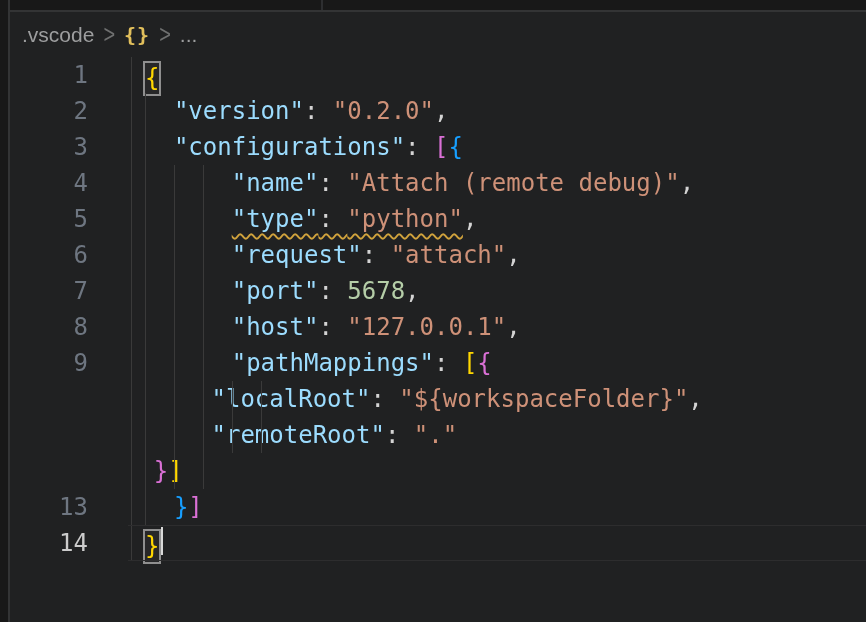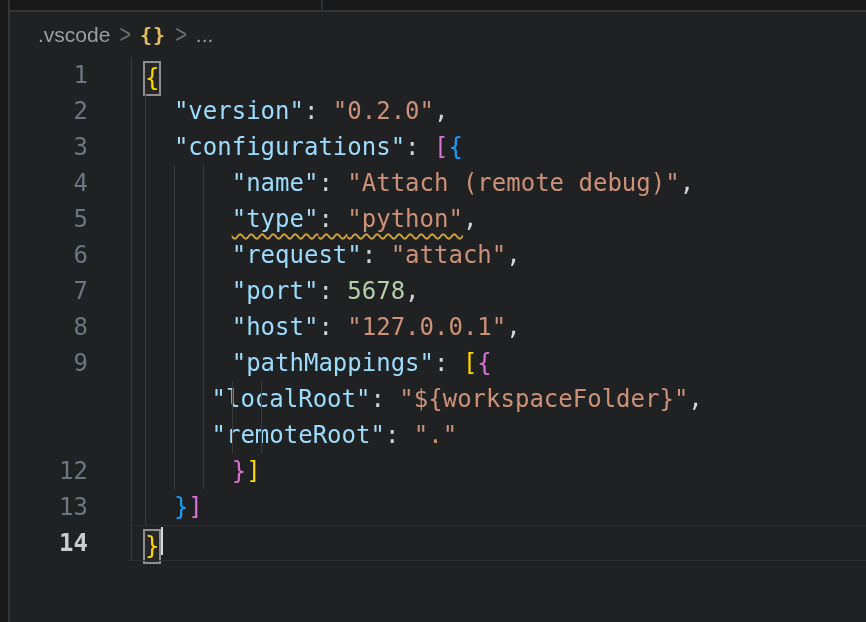--- a/index.html
+++ b/index.html
@@ -6,29 +6,29 @@
   body{
     width:866px;height:622px;overflow:hidden;position:relative;
     background:var(--bg,#202122);
     font-family:"Liberation Sans",sans-serif;
   }
   
   .top-strip{position:absolute;top:0;left:0;width:866px;height:10px;background:var(--strip,#181818);border-bottom:2px solid var(--chrome-border,#333435);}
   .tab-divider{position:absolute;top:0;left:321px;width:2px;height:10px;background:#2d2e30;}
   .left-strip{position:absolute;top:0;left:0;width:8px;height:622px;background:var(--strip,#181818);border-right:2px solid var(--chrome-border,#333435);}
   
-  .breadcrumbs{position:absolute;top:12px;left:10px;right:0;height:45px;display:flex;align-items:center;padding-left:28px;gap:9px;font-size:21px;color:var(--bc-text,#9d9e9f);}
+  .breadcrumbs{position:absolute;top:12px;left:10px;right:0;height:45px;display:flex;align-items:center;padding-left:12px;gap:9px;font-size:21px;color:var(--bc-text,#9d9e9f);}
   .bc-sep{color:var(--bc-sep,#6f7070);font-size:20px;transform:scaleY(1.25);display:inline-block;}
   .bc-icon{color:var(--bc-icon,#e2c05c);font-family:"DejaVu Sans Mono",monospace;font-size:20px;font-weight:bold;letter-spacing:1px;}
   .bc-file{color:var(--bc-file,#c2c3c4);}
   
   .editor{position:absolute;top:57px;left:10px;right:0;}
   .code-line{display:flex;height:36px;line-height:36px;font-family:"DejaVu Sans Mono",monospace;font-size:24px;white-space:pre;position:relative;}
   .gutter{width:78px;flex:0 0 78px;text-align:right;color:var(--lnum,#6e7681);user-select:none;}
-  .gutter.active{color:var(--lnum-active,#cccccc);font-weight:bold;}
+  .gutter.active{color:var(--lnum-active,#cccccc);}
   .code{margin-left:57px;color:#d4d4d4;}
   .tok-key{color:var(--c-key,#9CDCFE);}
   .tok-str{color:var(--c-str,#CE9178);}
   .tok-num{color:var(--c-num,#B5CEA8);}
   .tok-punc{color:var(--c-punc,#D4D4D4);}
   .tok-ws{color:#d4d4d4;}
   .tok-b1{color:var(--c-b1,#FFD700);}
   .tok-b2{color:var(--c-b2,#DA70D6);}
   .tok-b3{color:var(--c-b3,#179FFF);}
   .wavy{text-decoration-line:underline;text-decoration-style:wavy;text-decoration-color:var(--squiggle,#d1a33c);text-decoration-thickness:1.5px;text-underline-offset:6px;}
@@ -58,21 +58,21 @@
     <div class="code-line"><div class="gutter">2</div><div class="code"><span class="tok-ws">  </span><span class="tok-key">"version"</span><span class="tok-punc">: </span><span class="tok-str">"0.2.0"</span><span class="tok-punc">,</span></div></div>
     <div class="code-line"><div class="gutter">3</div><div class="code"><span class="tok-ws">  </span><span class="tok-key">"configurations"</span><span class="tok-punc">: </span><span class="tok-b2">[</span><span class="tok-b3">{</span></div></div>
     <div class="code-line"><div class="gutter">4</div><div class="code"><span class="tok-ws">      </span><span class="tok-key">"name"</span><span class="tok-punc">: </span><span class="tok-str">"Attach (remote debug)"</span><span class="tok-punc">,</span></div></div>
     <div class="code-line"><div class="gutter">5</div><div class="code"><span class="tok-ws">      </span><span class="tok-key wavy">"type"</span><span class="tok-punc wavy">: </span><span class="tok-str wavy">"python"</span><span class="tok-punc">,</span></div></div>
     <div class="code-line"><div class="gutter">6</div><div class="code"><span class="tok-ws">      </span><span class="tok-key">"request"</span><span class="tok-punc">: </span><span class="tok-str">"attach"</span><span class="tok-punc">,</span></div></div>
     <div class="code-line"><div class="gutter">7</div><div class="code"><span class="tok-ws">      </span><span class="tok-key">"port"</span><span class="tok-punc">: </span><span class="tok-num">5678</span><span class="tok-punc">,</span></div></div>
     <div class="code-line"><div class="gutter">8</div><div class="code"><span class="tok-ws">      </span><span class="tok-key">"host"</span><span class="tok-punc">: </span><span class="tok-str">"127.0.0.1"</span><span class="tok-punc">,</span></div></div>
     <div class="code-line"><div class="gutter">9</div><div class="code"><span class="tok-ws">      </span><span class="tok-key">"pathMappings"</span><span class="tok-punc">: </span><span class="tok-b1">[</span><span class="tok-b2">{</span></div></div>
     <div class="code-line"><div class="code"><span class="tok-ws">          </span><span class="tok-key">"localRoot"</span><span class="tok-punc">: </span><span class="tok-str">"${workspaceFolder}"</span><span class="tok-punc">,</span></div></div>
     <div class="code-line"><div class="code"><span class="tok-ws">          </span><span class="tok-key">"remoteRoot"</span><span class="tok-punc">: </span><span class="tok-str">"."</span></div></div>
-    <div class="code-line"><div class="gutter">12</div><div class="code"><span class="tok-ws">      </span><span class="tok-b2">}</span><span class="tok-b1">]</span></div></div>
+    <div class="code-line"><div class="code"><span class="tok-ws">      </span><span class="tok-b2">}</span><span class="tok-b1">]</span></div></div>
     <div class="code-line"><div class="gutter">13</div><div class="code"><span class="tok-ws">  </span><span class="tok-b3">}</span><span class="tok-b2">]</span></div></div>
     <div class="code-line"><div class="gutter active">14</div><div class="code"><span class="tok-b1 match-box">}</span><span class="cursor"></span></div></div>
   </div>
 
 <div id="overlays">
     <div class="gutter-divider" style="left: 131px; top: 57px; height: 504px;"></div>
     <div class="indent-guide" style="left: 145px; top: 93px; height: 432px;"></div>
     <div class="indent-guide" style="left: 174px; top: 165px; height: 324px;"></div>
     <div class="indent-guide" style="left: 203px; top: 165px; height: 324px;"></div>
     <div class="indent-guide" style="left: 232px; top: 381px; height: 72px;"></div>

